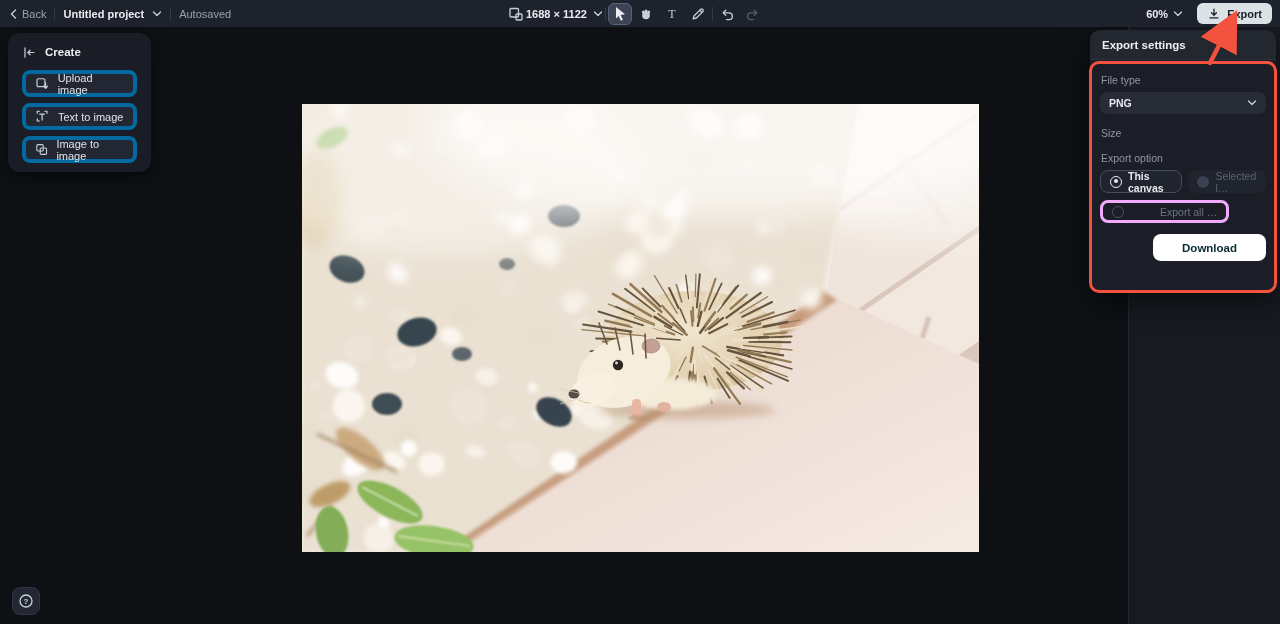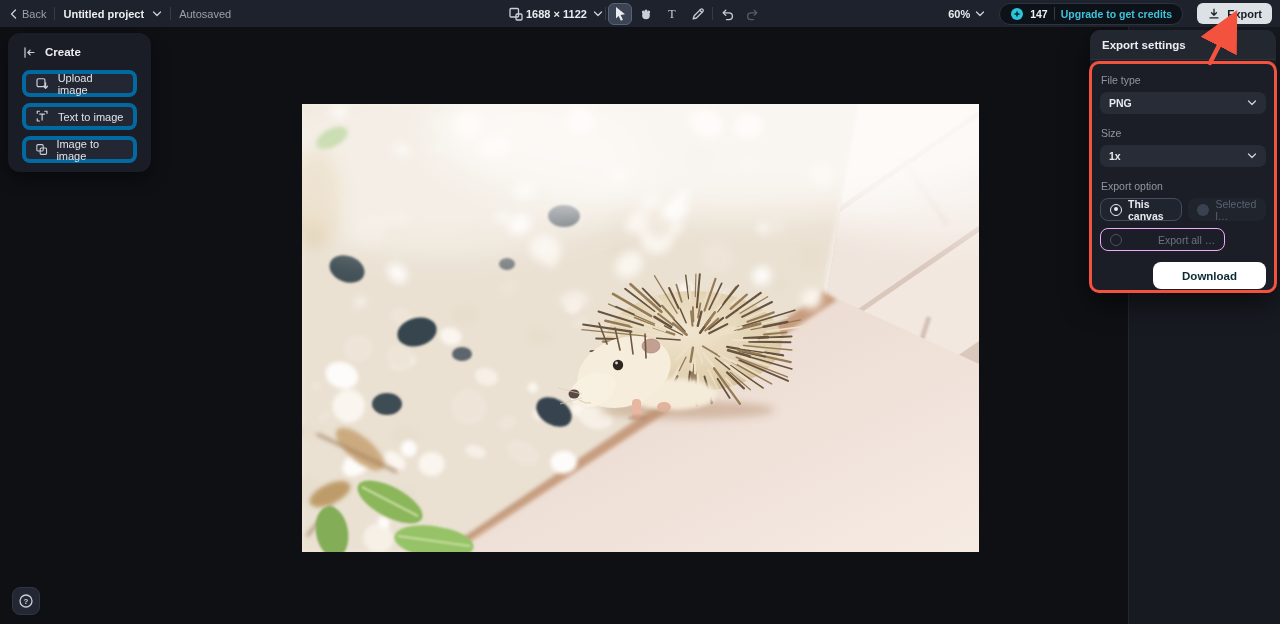--- a/index.html
+++ b/index.html
@@ -55,21 +55,21 @@
   .popup-title { color:#eceef2; font-size:11.5px; font-weight:700; }
   .popup-body { padding:8px 10px 10px 10px; }
   .field-label { color:#8f96a3; font-size:10.5px; margin:6px 0 6px 1px; }
   .select { height:22px; background:#282c37; border-radius:7px; display:flex; align-items:center;
             justify-content:space-between; padding:0 9px; color:#e7eaee; font-size:10.5px; font-weight:600; }
   .opt-row { display:flex; gap:6px; margin-bottom:7px; }
   .opt-btn { display:flex; align-items:center; gap:6px; height:23px; padding:0 9px; border-radius:8px;
              font-size:10.5px; }
   .opt-btn.sel { border:1px solid #454d5c; color:#e7eaee; font-weight:600; background:#20242e; }
   .opt-btn.dis { background:#20242c; color:#5b6272; }
-  .opt-btn.dis2 { border:1px solid #f0abfc; background:transparent; color:#6b7382;gap:36px; }
+  .opt-btn.dis2 { border:3px solid #f0abfc; background:transparent; color:#6b7382;gap:36px; }
   .radio { width:12px; height:12px; border-radius:50%; flex:0 0 auto; position:relative; }
   .radio.on { border:1.5px solid #e9ecf0; }
   .radio.on::after { content:""; position:absolute; left:2.5px; top:2.5px; width:4px; height:4px;
                      border-radius:50%; background:#e9ecf0; }
   .radio.fill { background:#3a4150; }
   .radio.ring { border:1.5px solid #4a5263; }
   .download-row { display:flex; justify-content:flex-end; margin-top:11px; }
   .download-btn { height:27px; min-width:74px; padding:0 29px; background:#ffffff; border-radius:8px;
                   color:#0b2b33; font-size:11.5px; font-weight:700; display:flex; align-items:center;
                   justify-content:center; }
@@ -163,29 +163,20 @@
         </svg>
       </span>
     </div>
 
     <div class="tb-right">
       <span class="zoomctl">
         <span>60%</span>
         <svg width="10" height="6" viewBox="0 0 10 6">
             <path class="ic" d="M1.5 1 L5 4.5 L8.5 1"></path>
           </svg>
-      </span>
-      <span class="credits-pill">
-        <svg width="14" height="14" viewBox="0 0 14 14">
-          <circle cx="7" cy="7" r="6" fill="#2bc5dd"></circle>
-          <path d="M7 3.4 L8 5.9 L10.6 7 L8 8.1 L7 10.6 L6 8.1 L3.4 7 L6 5.9 Z" fill="#0e2f38"></path>
-        </svg>
-        <span class="credits-count">147</span>
-        <span class="vdiv"></span>
-        <span class="upgrade">Upgrade to get credits</span>
       </span>
       <span class="export-btn">
         <svg width="14" height="14" viewBox="0 0 16 16">
           <path class="ic ic-dark" d="M8 2.5 V9 M5.2 6.6 L8 9.4 L10.8 6.6 M3.5 12.5 H12.5"></path>
         </svg>
         <span>Export</span>
       </span>
     </div>
   </header>
 
@@ -598,26 +589,20 @@
     </div>
     <div class="popup-body">
       <div class="field-label">File type</div>
       <div class="select">
         <span>PNG</span>
         <svg width="10" height="6" viewBox="0 0 10 6">
             <path class="ic" d="M1.5 1 L5 4.5 L8.5 1"></path>
           </svg>
       </div>
       <div class="field-label" style="margin-top:13px">Size</div>
-      <div class="select">
-        <span>1x</span>
-        <svg width="10" height="6" viewBox="0 0 10 6">
-            <path class="ic" d="M1.5 1 L5 4.5 L8.5 1"></path>
-          </svg>
-      </div>
       <div class="field-label" style="margin-top:13px">Export option</div>
       <div class="opt-row">
         <span class="opt-btn sel">
           <span class="radio on"></span>
           <span>This canvas</span>
         </span>
         <span class="opt-btn dis">
           <span class="radio fill"></span>
           <span>Selected l…</span>
         </span>

